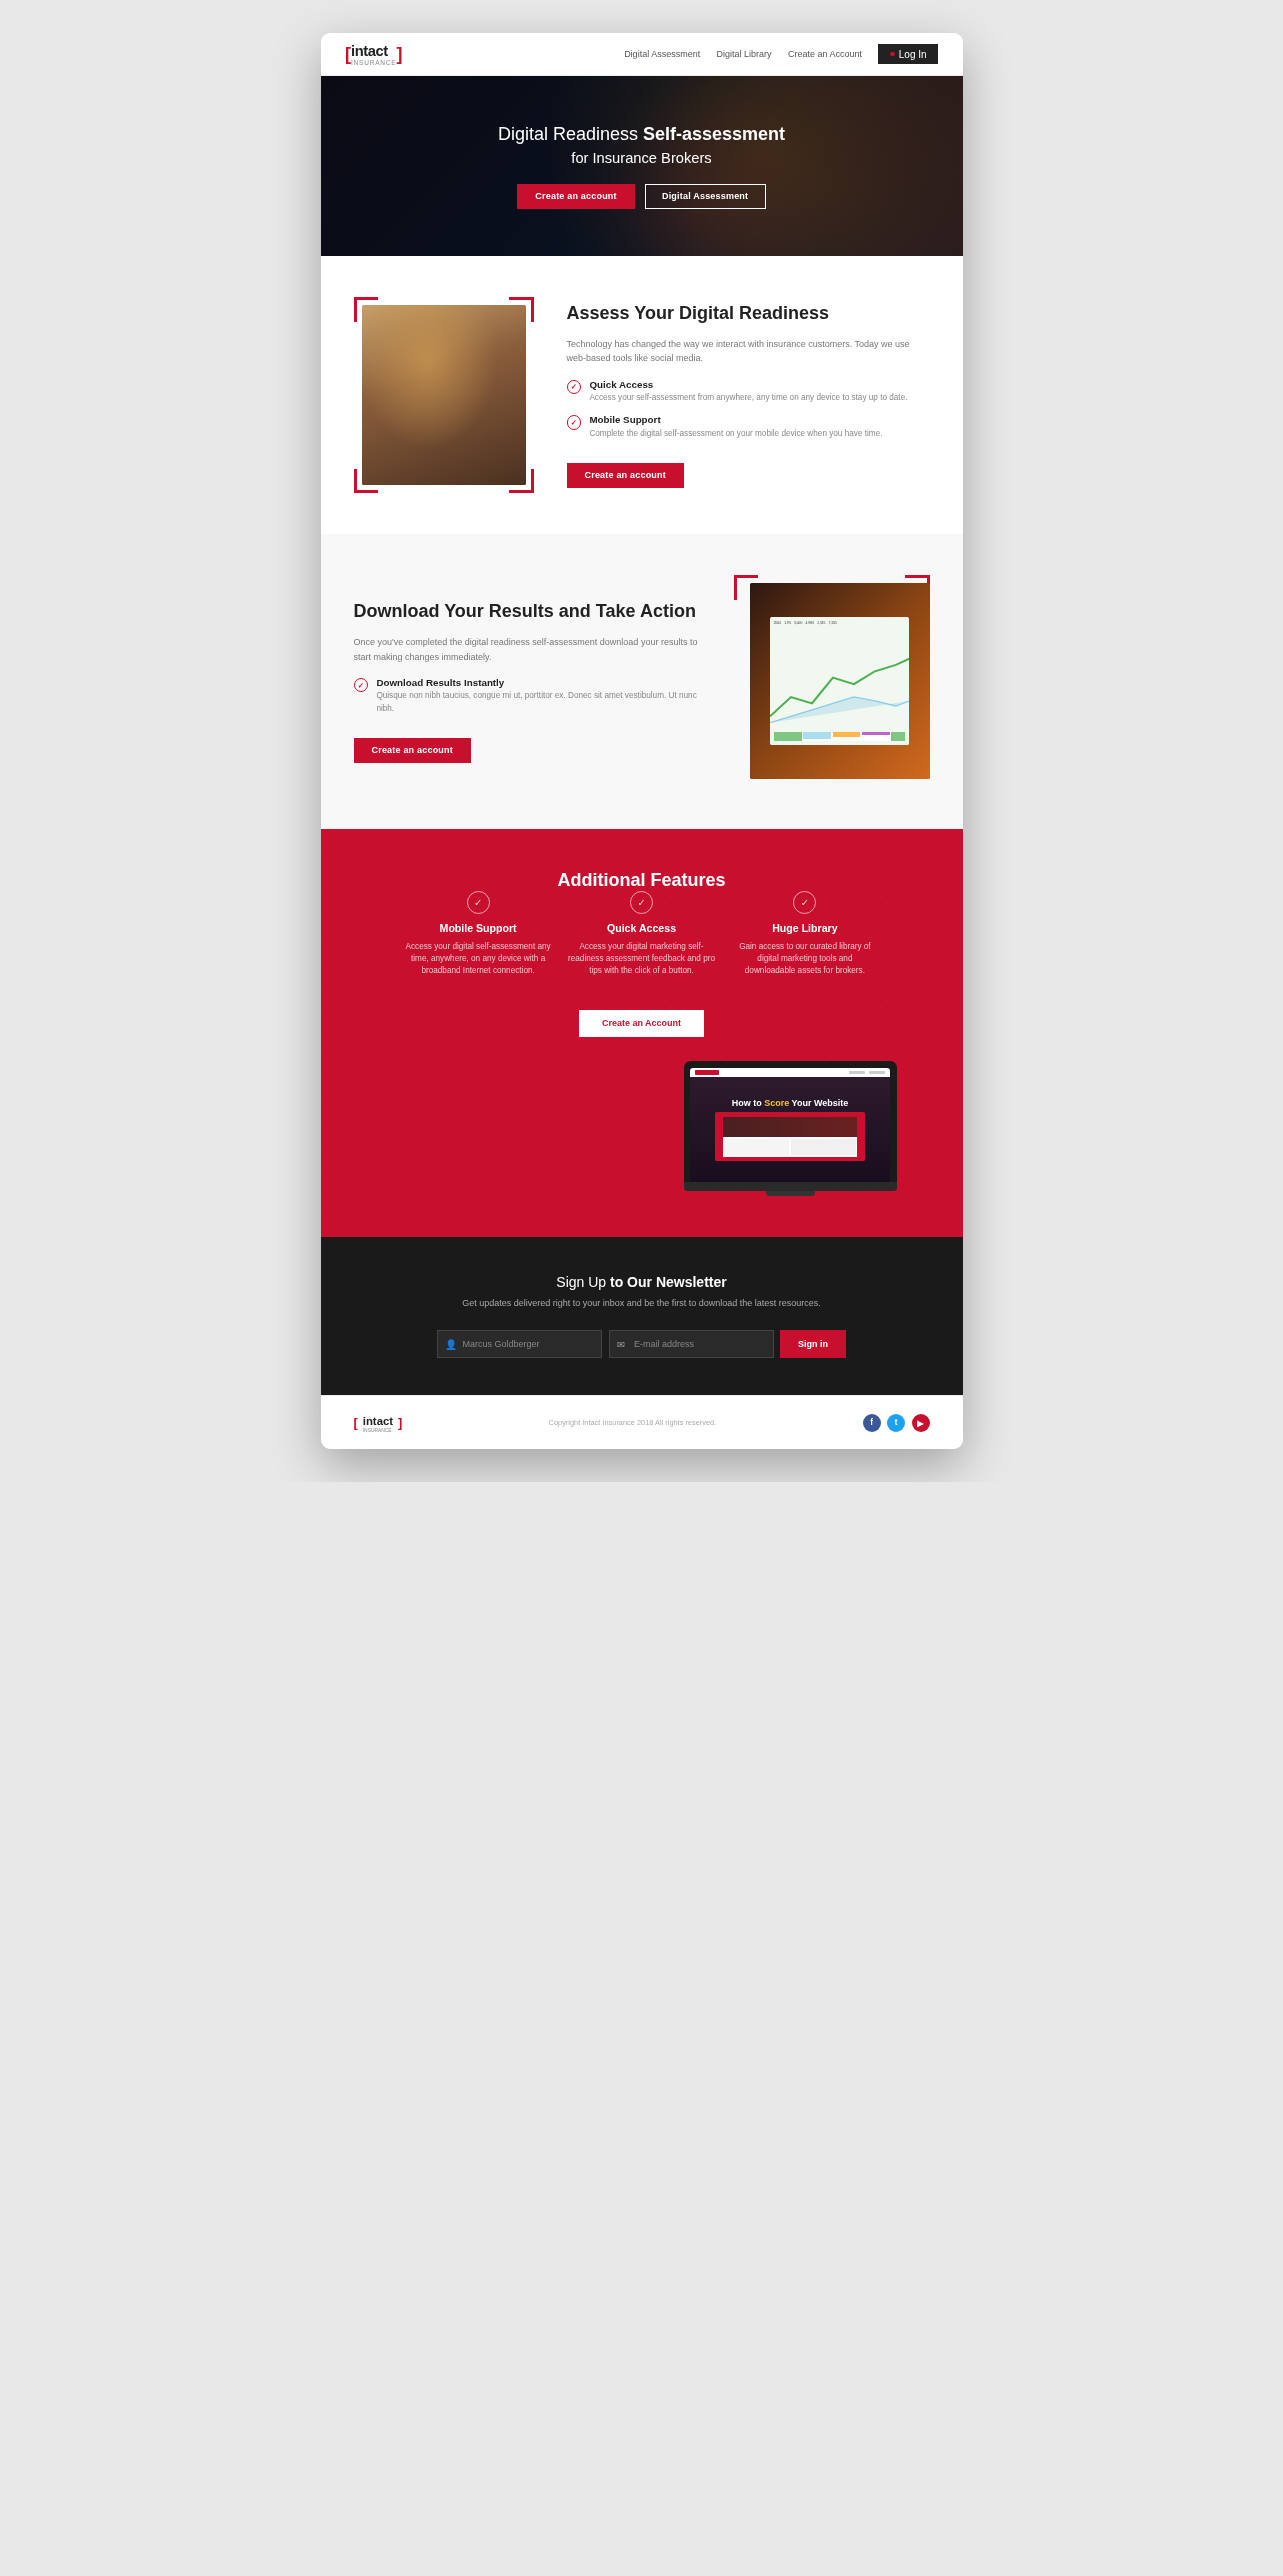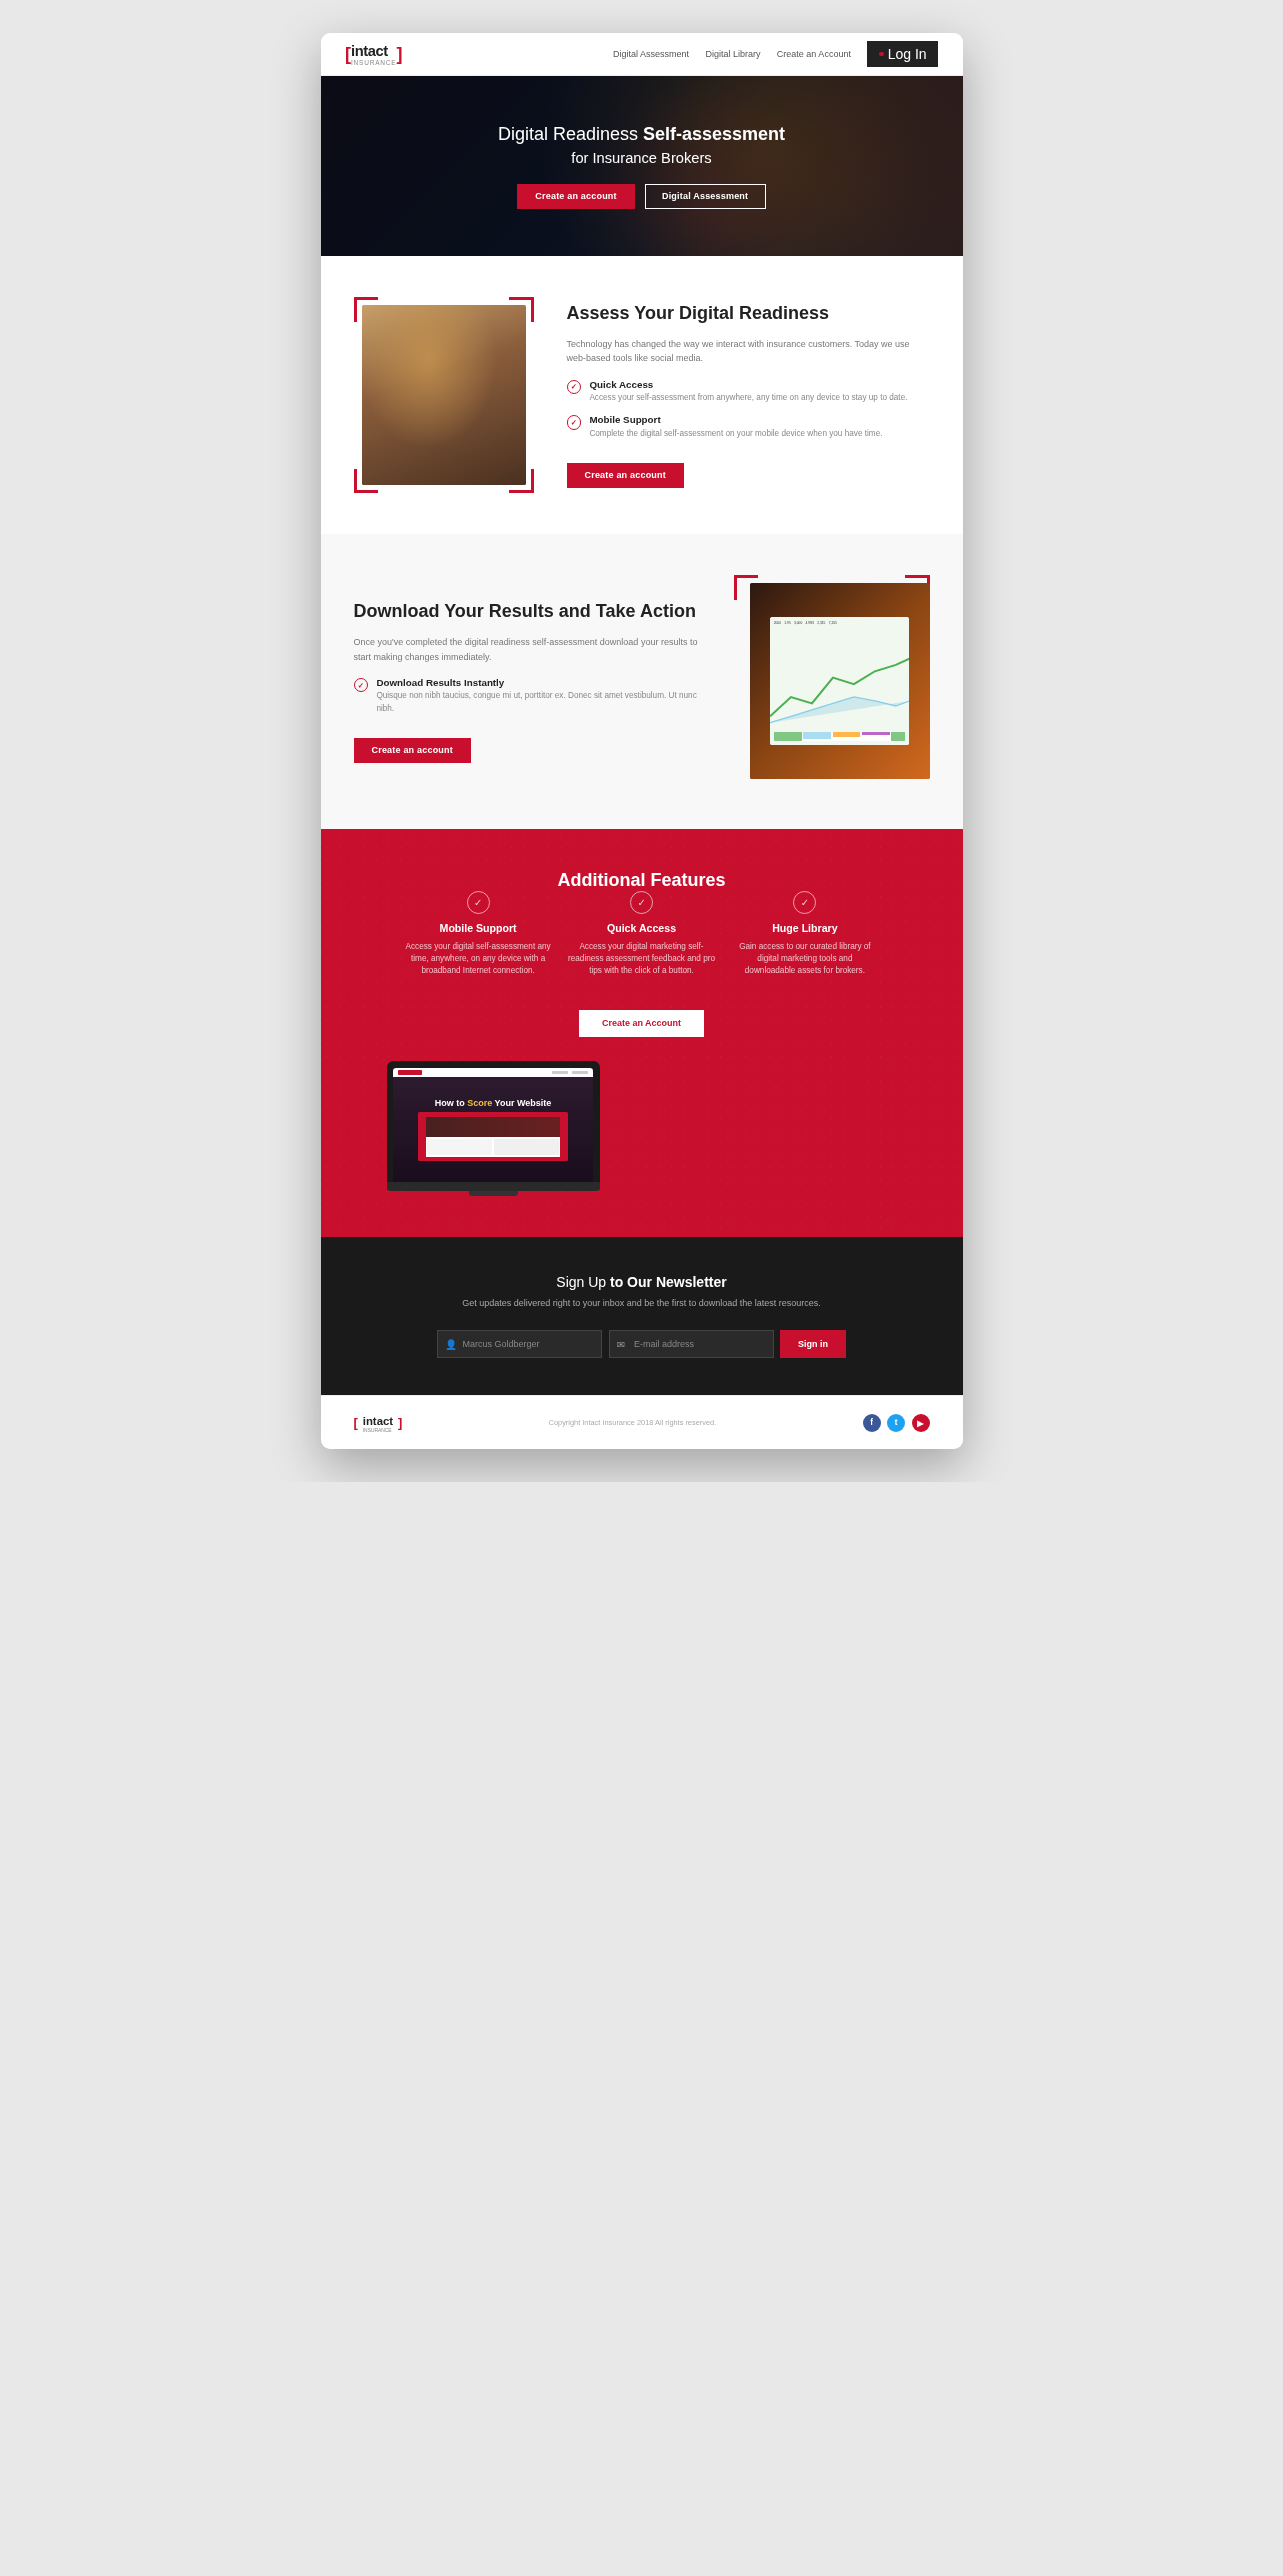--- a/index.html
+++ b/index.html
@@ -57,21 +57,21 @@
     .nav-link {
       font-size: 9px;
       color: #555;
       text-decoration: none;
       cursor: pointer;
     }
     .nav-login {
       background: #222;
       color: #fff;
       padding: 4.9px 11.4px;
-      font-size: 14px;
+      font-size: 10px;
       border: none;
       cursor: pointer;
       display: flex;
       align-items: center;
       gap: 4.1px;
     }
     .login-dot {
       width: 4.9px;
       height: 4.9px;
       background: #c8102e;
@@ -339,21 +339,21 @@
       padding: 8.2px 23px;
       font-size: 9px;
       cursor: pointer;
       font-weight: 600;
       margin-top: 8.2px;
     }
 
     
     .laptop-preview-wrapper {
       display: flex;
-      justify-content: flex-start;
+      justify-content: flex-end;
       margin-top: 24.5px;
       padding: 0 33px 0;
     }
     .laptop-preview {
       width: 213px;
       position: relative;
     }
     .lp-screen-outer {
       background: #1a1a1a;
       border-radius: 6.5px 6.5px 0 0;

